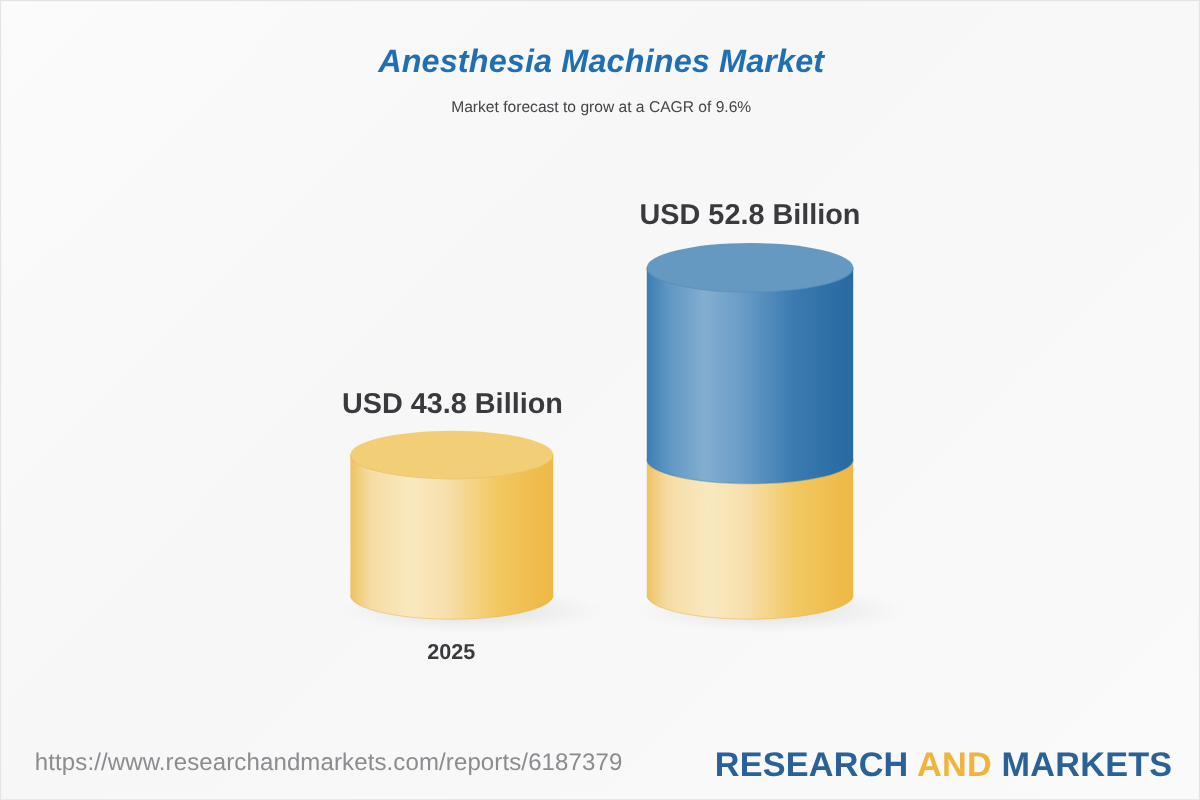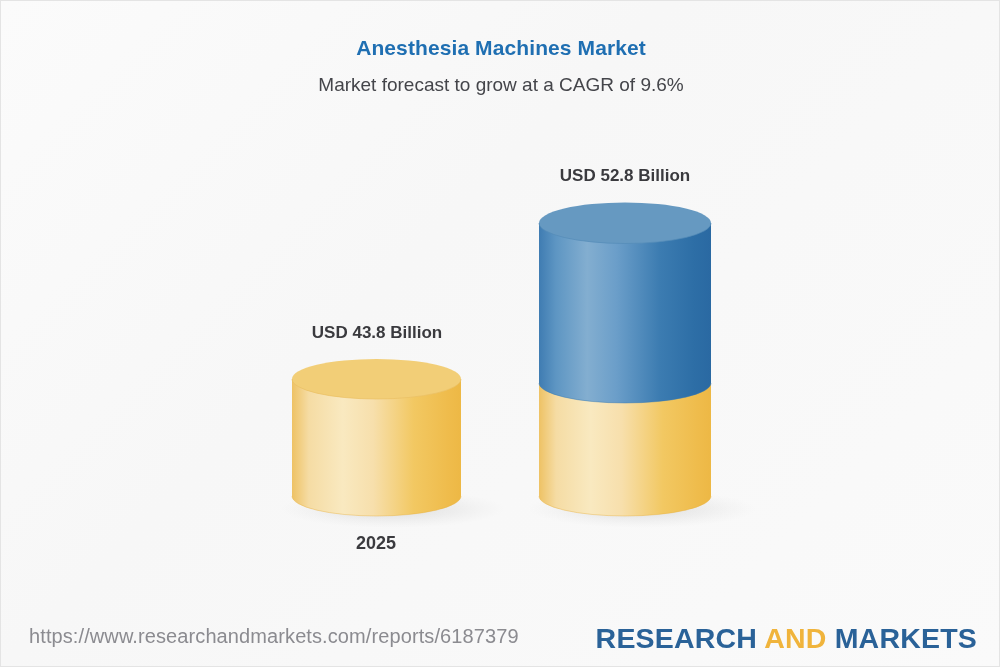--- a/index.html
+++ b/index.html
@@ -25,50 +25,51 @@
   
   .header {
     position: absolute;
     top: 34px;
     left: 0;
     width: 1000px;
     text-align: center;
   }
   .chart-title {
     margin: 0;
-    font-size: 21px;
+    font-size: 27px;
     font-weight: bold;
     color: #1f6fb2;
     letter-spacing: 0.1px;
     line-height: 1.2;
+    font-style: italic;
   }
   .chart-subtitle {
     margin: 14px 0 0 0;
-    font-size: 19px;
+    font-size: 13px;
     font-weight: normal;
     color: #44454a;
     line-height: 1.2;
   }
 
   
   .plot {
     position: absolute;
     left: 0;
     top: 0;
     width: 1000px;
     height: 667px;
   }
   .plot svg {
     display: block;
   }
 
   
   .value-label {
     position: absolute;
-    font-size: 17px;
+    font-size: 24px;
     font-weight: bold;
     color: #3a3a3e;
     white-space: nowrap;
     text-align: center;
   }
   .value-label.first  { left: 226px; top: 322px; width: 300px; }
   .value-label.second { left: 474px; top: 165px; width: 300px; }
 
   
   .cat-label {

